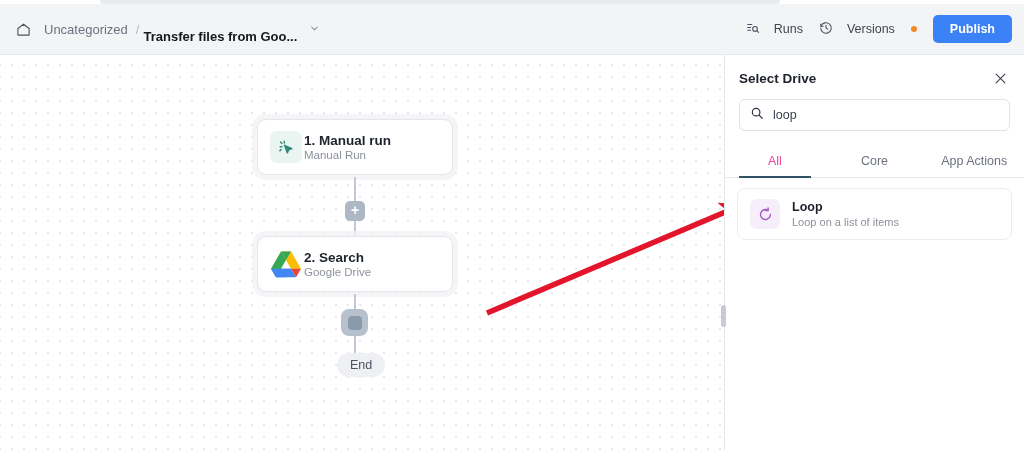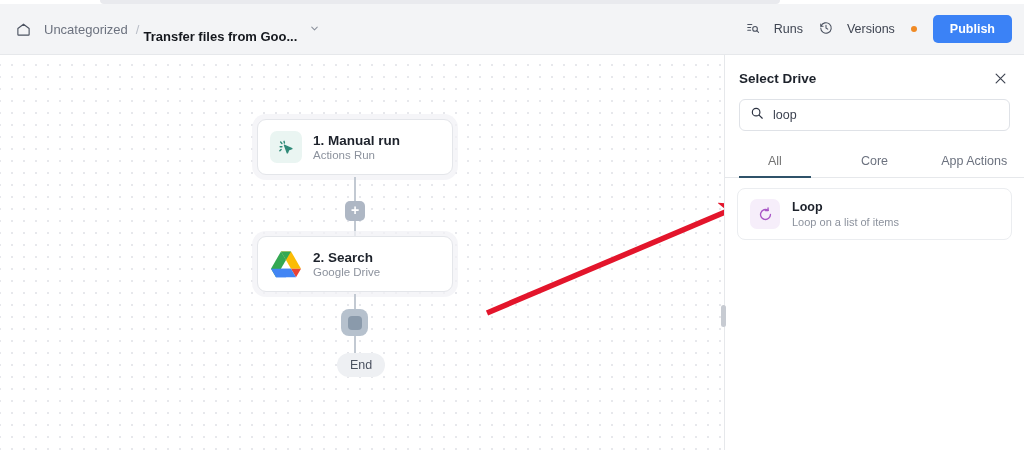--- a/index.html
+++ b/index.html
@@ -49,21 +49,21 @@
     background-size: 12px 12px;
     background-position: 6px 4px;
     overflow: hidden;
   }
 
   
   .node {
     position: absolute; width: 196px; height: 56px;
     background: #ffffff; border: 1px solid #e4e6ea; border-radius: 9px;
     box-shadow: 0 0 0 5px rgba(241,242,245,0.75);
-    display: flex; align-items: center; padding: 0 12px; gap: 11px;
+    display: flex; align-items: center; padding: 0 12px; gap: 2px;
     cursor: pointer;
   }
   .node-icon {
     width: 32px; height: 32px; border-radius: 7px;
     display: flex; align-items: center; justify-content: center; flex: none;
   }
   .node-icon.manual { background: #eaf5f2; }
   .node-text { display: flex; flex-direction: column; gap: 1px; min-width: 0; }
   .node-title { font-size: 13.5px; color: #1d222b; font-weight: bold; white-space: nowrap; }
   .node-sub { font-size: 11.5px; color: #8c929d; white-space: nowrap; }
@@ -115,21 +115,21 @@
     border: none; outline: none; font-size: 12.5px; color: #3c4250;
     font-family: "Liberation Sans", sans-serif; width: 100%; background: transparent;
   }
   .tabs {
     display: flex; margin: 14px 0 0 0; border-bottom: 1px solid #e6e8eb;
   }
   .tab {
     flex: 1; text-align: center; font-size: 12.5px; color: #6c727f;
     padding: 9px 0 9px 0; cursor: pointer; position: relative;
   }
-  .tab.active { color: #737373; }
+  .tab.active { color: #ec4899; }
   .tab.active::after {
     content: ""; position: absolute; left: 14px; right: 14px; bottom: -1px;
     height: 2px; background: #2f5269;
   }
   .result-list { padding: 10px 12px 0 12px; }
   .result-item {
     display: flex; align-items: center; gap: 12px;
     border: 1px solid #ebedf0; border-radius: 8px; padding: 10px 12px; cursor: pointer;
     background: #fff;
   }
@@ -200,21 +200,21 @@
 
     <div class="node" style="left:257px; top:64px;">
       <div class="node-icon manual">
         <svg width="19" height="19" viewBox="0 0 24 24" fill="none" stroke="#2f8a78" stroke-width="1.8" stroke-linecap="round" stroke-linejoin="round">
           <path d="M9.5 9.2l9.3 4.3-4.1 1.3-1.6 4z" fill="#2f8a78"></path>
           <path d="M4.6 5.2l1.6 1.6M4 11h2.2M8.9 4.2l.5 2.1M3.6 16.2l1.6-1.6"></path>
         </svg>
       </div>
       <div class="node-text">
         <span class="node-title">1. Manual run</span>
-        <span class="node-sub">Actions Run</span>
+        <span class="node-sub">Manual Run</span>
       </div>
     </div>
 
     <div class="conn" style="left:354px; top:122px; width:2px; height:30px;"></div>
     <div class="plus-btn" style="left:345px; top:146px;">+</div>
     <div class="conn" style="left:354px; top:166px; width:2px; height:22px;"></div>
     <div class="arrow-head" style="left:350px; top:186px;"></div>
 
     <div class="node" style="left:257px; top:181px;">
       <div class="node-icon">

